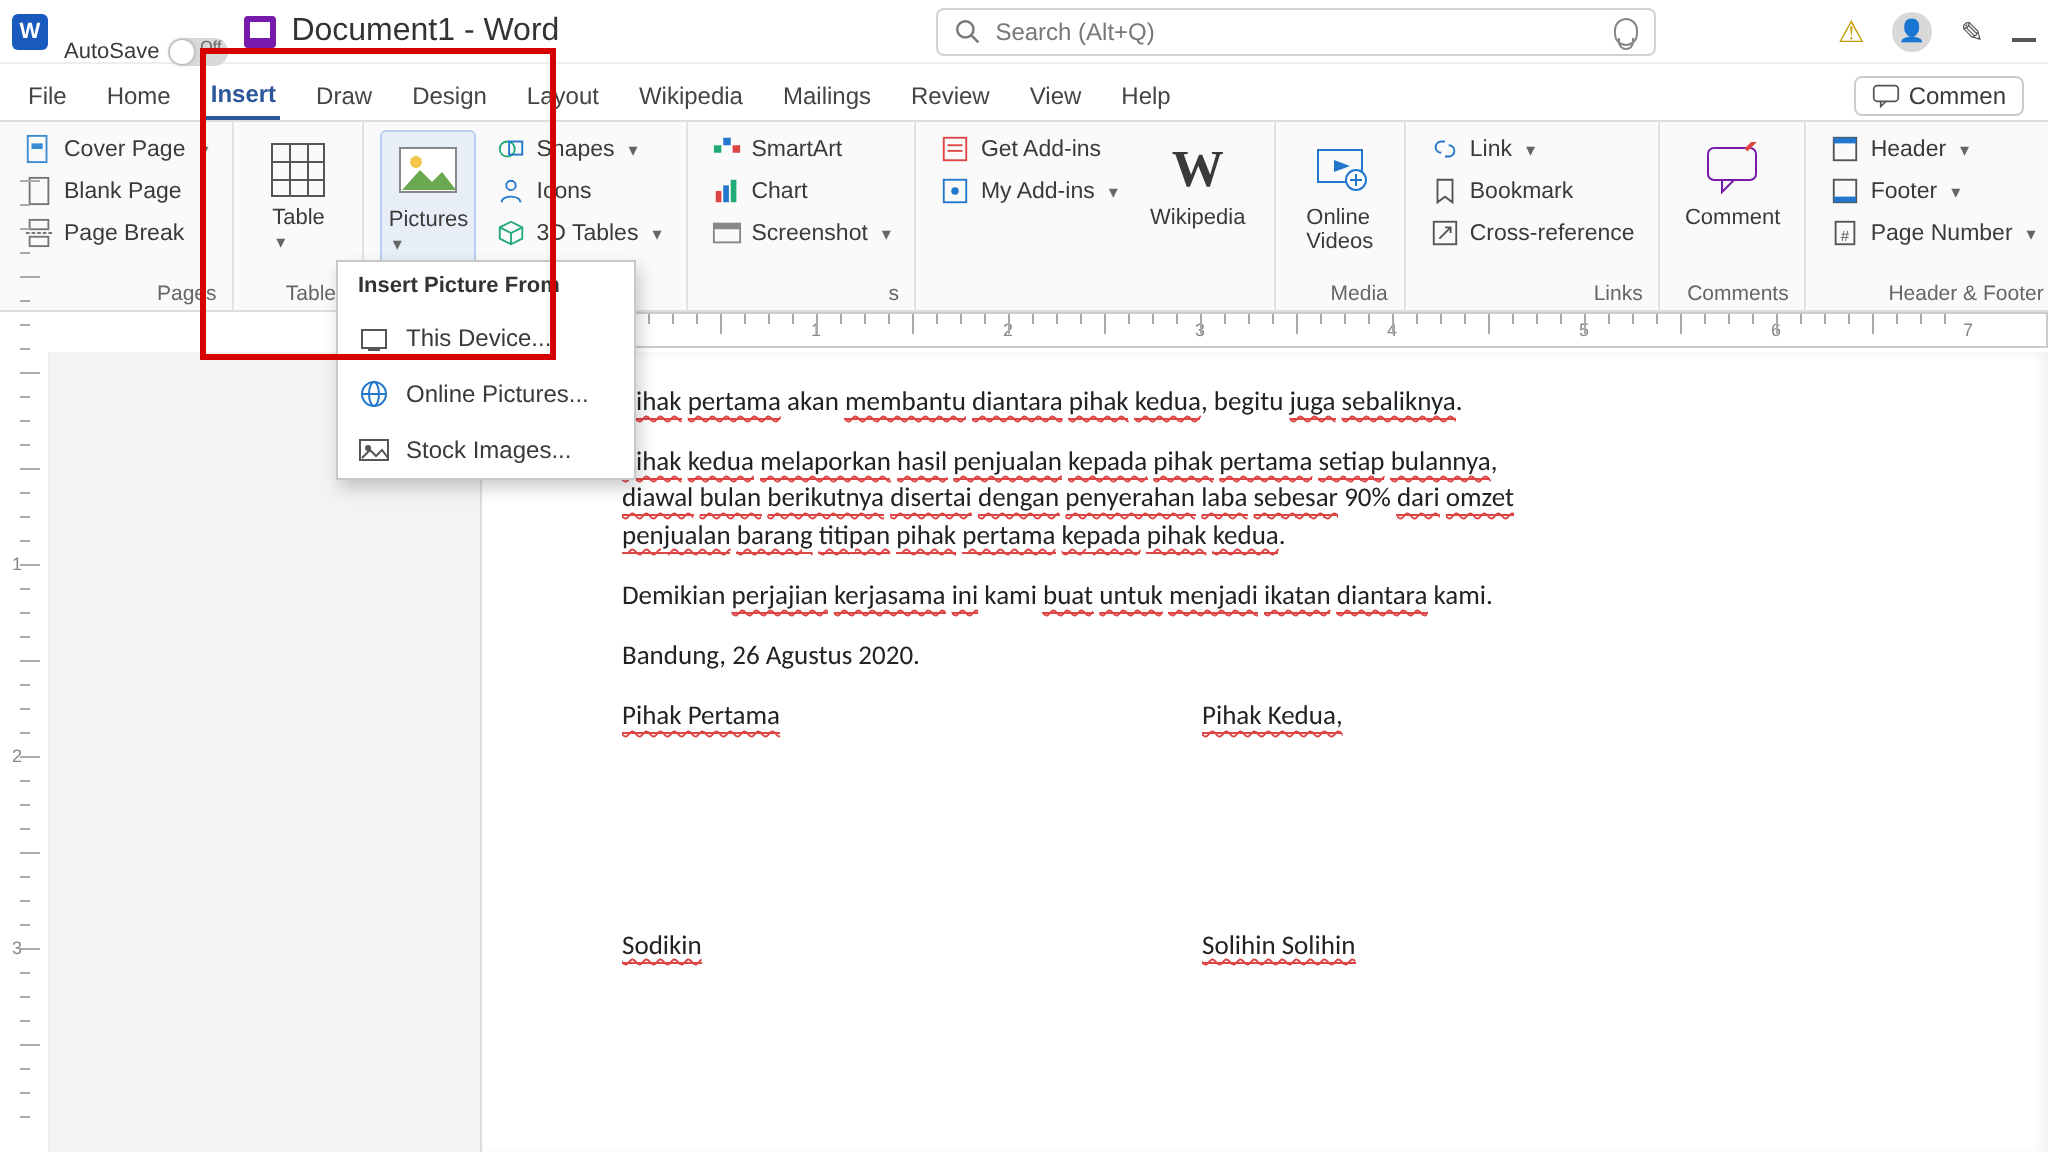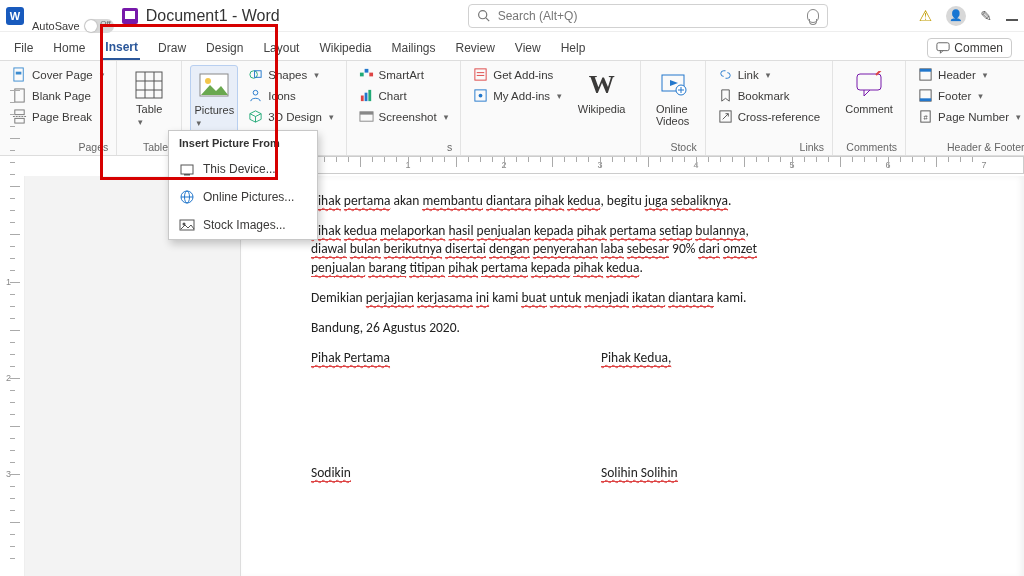--- a/index.html
+++ b/index.html
@@ -272,21 +272,21 @@
               <circle cx="8" cy="5" r="2.5" fill="none" stroke="#27c"></circle>
               <path d="M3 14 C3 10 13 10 13 14" fill="none" stroke="#27c"></path>
             </svg>
           <span>Icons</span>
         </div>
         <div class="btn-sm">
           <svg viewBox="0 0 16 16">
               <path d="M8 2 L14 5 L14 11 L8 14 L2 11 L2 5 Z" fill="none" stroke="#2a7"></path>
               <path d="M2 5 L8 8 L14 5 M8 8 L8 14" fill="none" stroke="#2a7"></path>
             </svg>
-          <span>3D Design</span>
+          <span>3D Tables</span>
             <span class="caret">▾</span>
         </div>
       </div>
     </div>
     <div class="group-label">&nbsp;</div>
   </div>
 
   <div class="group">
     <div class="group-body">
       <div class="stackv">
@@ -354,21 +354,21 @@
               <rect x="4" y="3" width="22" height="16" fill="none" stroke="#27c"></rect>
               <path d="M12 8 L20 11 L12 14 Z" fill="#27c"></path>
               <circle cx="23" cy="18" r="5" fill="#fff" stroke="#27c"></circle>
               <path d="M23 15 v6 M20 18 h6" stroke="#27c"></path>
             </svg>
           </div>
         <span style="white-space:pre;">Online
 Videos</span>
       </div>
     </div>
-    <div class="group-label">Stock</div>
+    <div class="group-label">Media</div>
   </div>
 
   <div class="group">
     <div class="group-body">
       <div class="stackv">
         <div class="btn-sm">
           <svg viewBox="0 0 16 16">
               <path d="M6 10 a3 3 0 0 1 0-6 h2 M10 6 a3 3 0 0 1 0 6 h-2" fill="none" stroke="#27c"></path>
             </svg>
           <span>Link</span>

